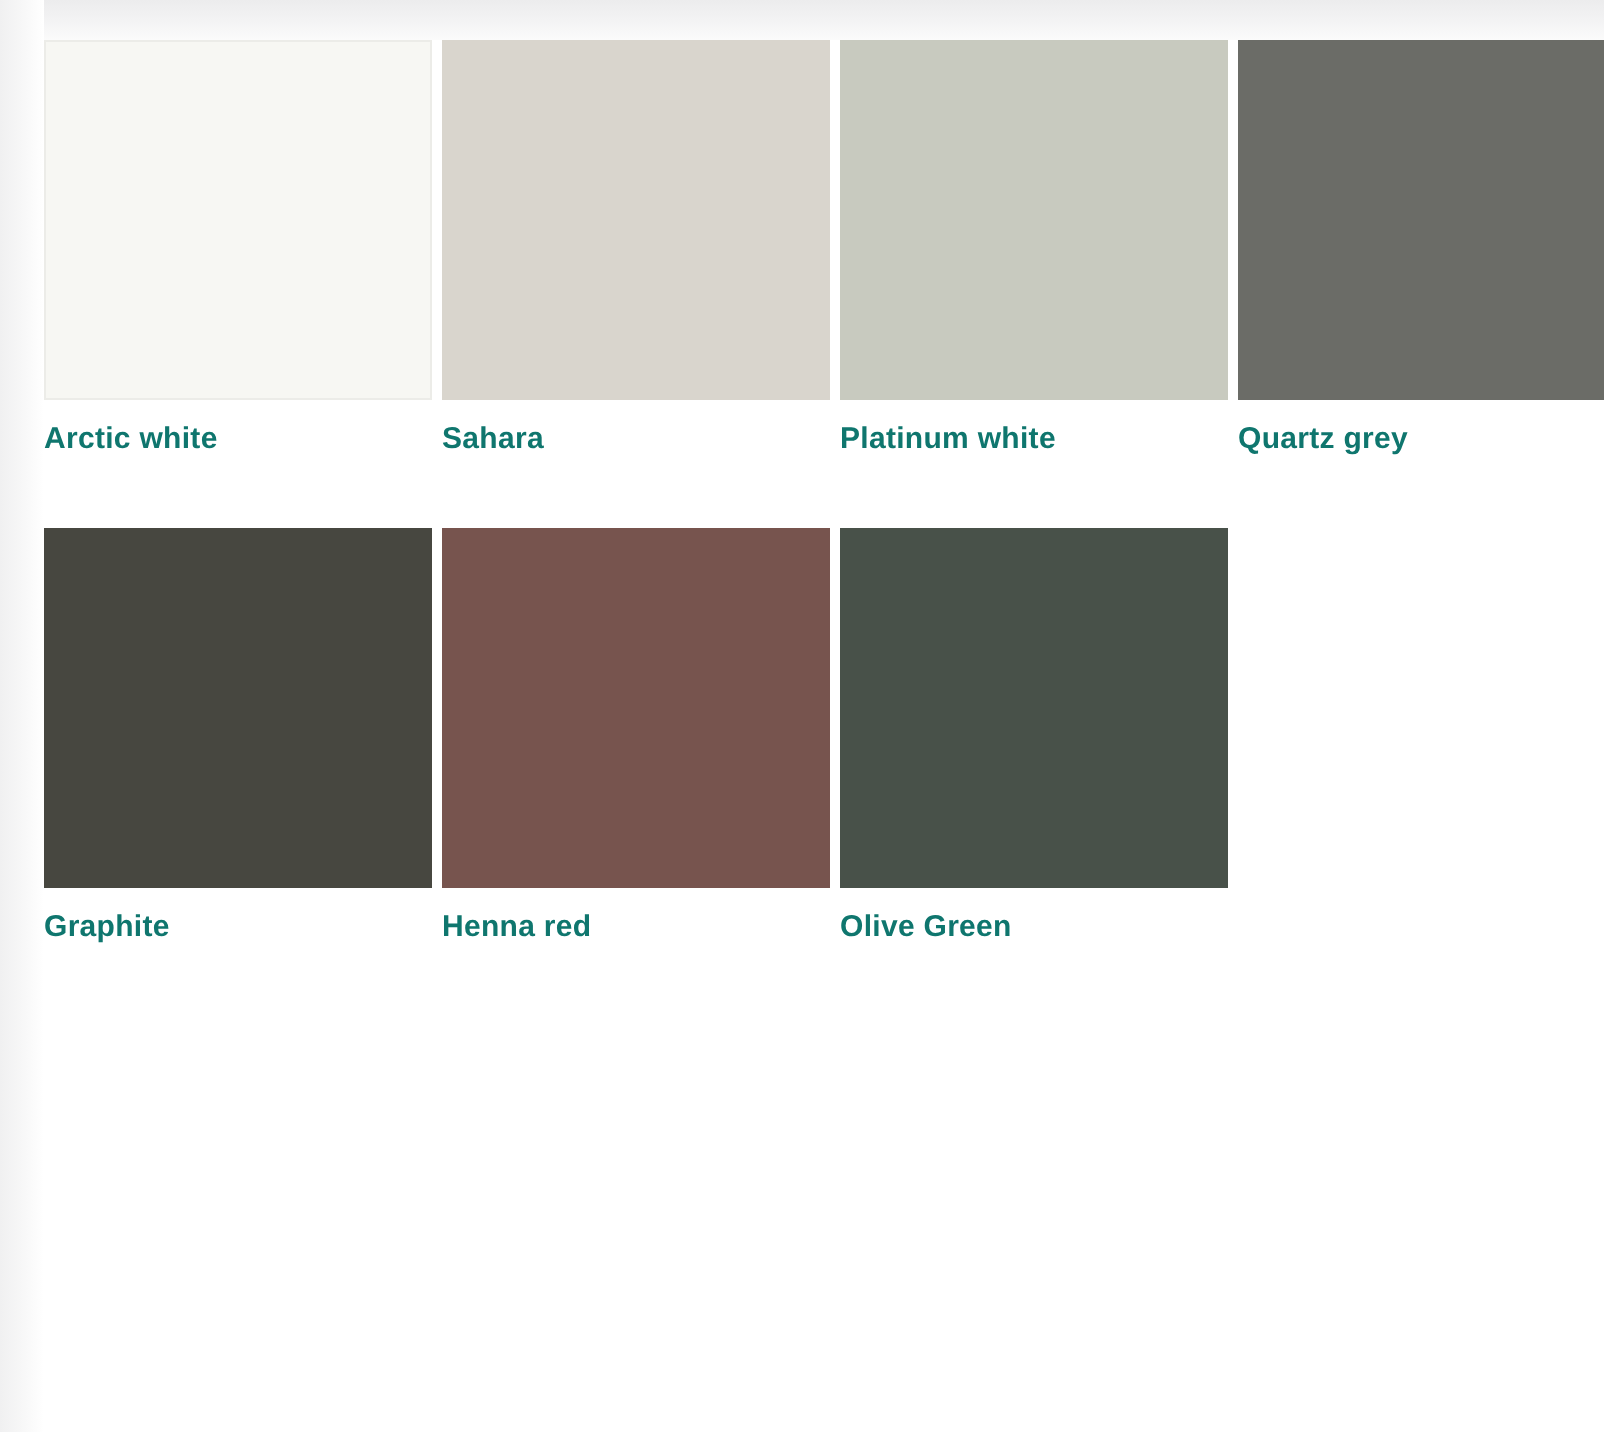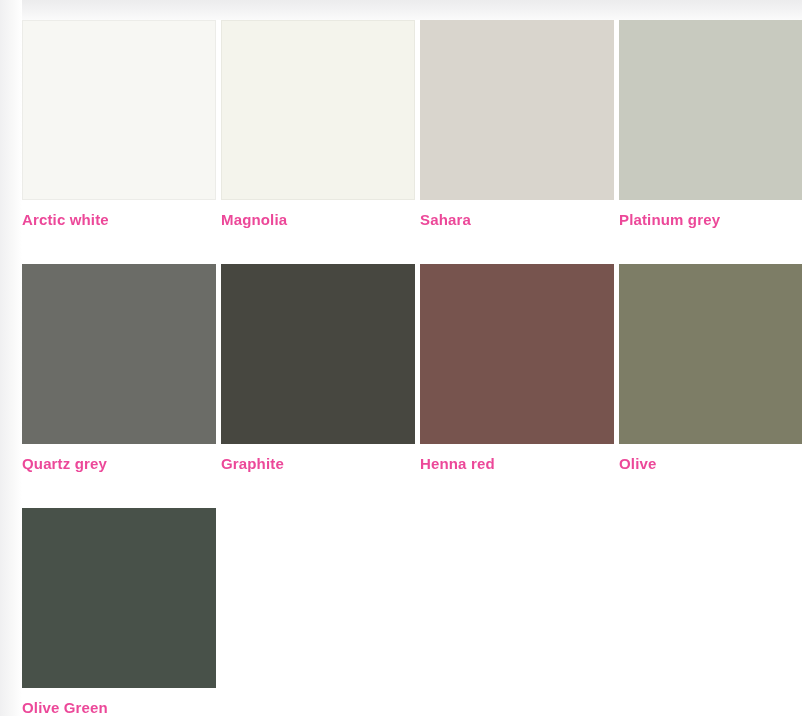--- a/index.html
+++ b/index.html
@@ -62,61 +62,53 @@
     box-shadow: inset 0 0 0 1px rgba(0, 0, 0, 0.045);
   }
 
   .swatch-label {
     display: block;
     margin-top: 11px;
     font-family: "Liberation Sans", sans-serif;
     font-size: 15px;
     font-weight: 600;
     letter-spacing: 0.15px;
-    color: #ec4899;
+    color: #0f766e;
     white-space: nowrap;
     line-height: 18px;
   }
 </style>
 </head>
 <body>
 
 <div class="top-band"></div>
 <div class="left-fade"></div>
 
 <div class="swatch-grid">
     <div class="swatch-cell">
       <div class="swatch-chip pale" style="background: rgb(247, 247, 243);"></div>
       <span class="swatch-label">Arctic white</span>
     </div>
     <div class="swatch-cell">
-      <div class="swatch-chip pale" style="background: rgb(244, 244, 236);"></div>
-      <span class="swatch-label">Magnolia</span>
-    </div>
-    <div class="swatch-cell">
       <div class="swatch-chip" style="background: rgb(217, 213, 205);"></div>
       <span class="swatch-label">Sahara</span>
     </div>
     <div class="swatch-cell">
       <div class="swatch-chip" style="background: rgb(200, 202, 191);"></div>
-      <span class="swatch-label">Platinum grey</span>
+      <span class="swatch-label">Platinum white</span>
     </div>
     <div class="swatch-cell">
       <div class="swatch-chip" style="background: rgb(107, 108, 103);"></div>
       <span class="swatch-label">Quartz grey</span>
     </div>
     <div class="swatch-cell">
       <div class="swatch-chip" style="background: rgb(71, 71, 64);"></div>
       <span class="swatch-label">Graphite</span>
     </div>
     <div class="swatch-cell">
       <div class="swatch-chip" style="background: rgb(119, 84, 78);"></div>
       <span class="swatch-label">Henna red</span>
     </div>
     <div class="swatch-cell">
-      <div class="swatch-chip" style="background: rgb(125, 125, 102);"></div>
-      <span class="swatch-label">Olive</span>
-    </div>
-    <div class="swatch-cell">
       <div class="swatch-chip" style="background: rgb(72, 81, 73);"></div>
       <span class="swatch-label">Olive Green</span>
     </div>
   </div>
 
 </body></html>

